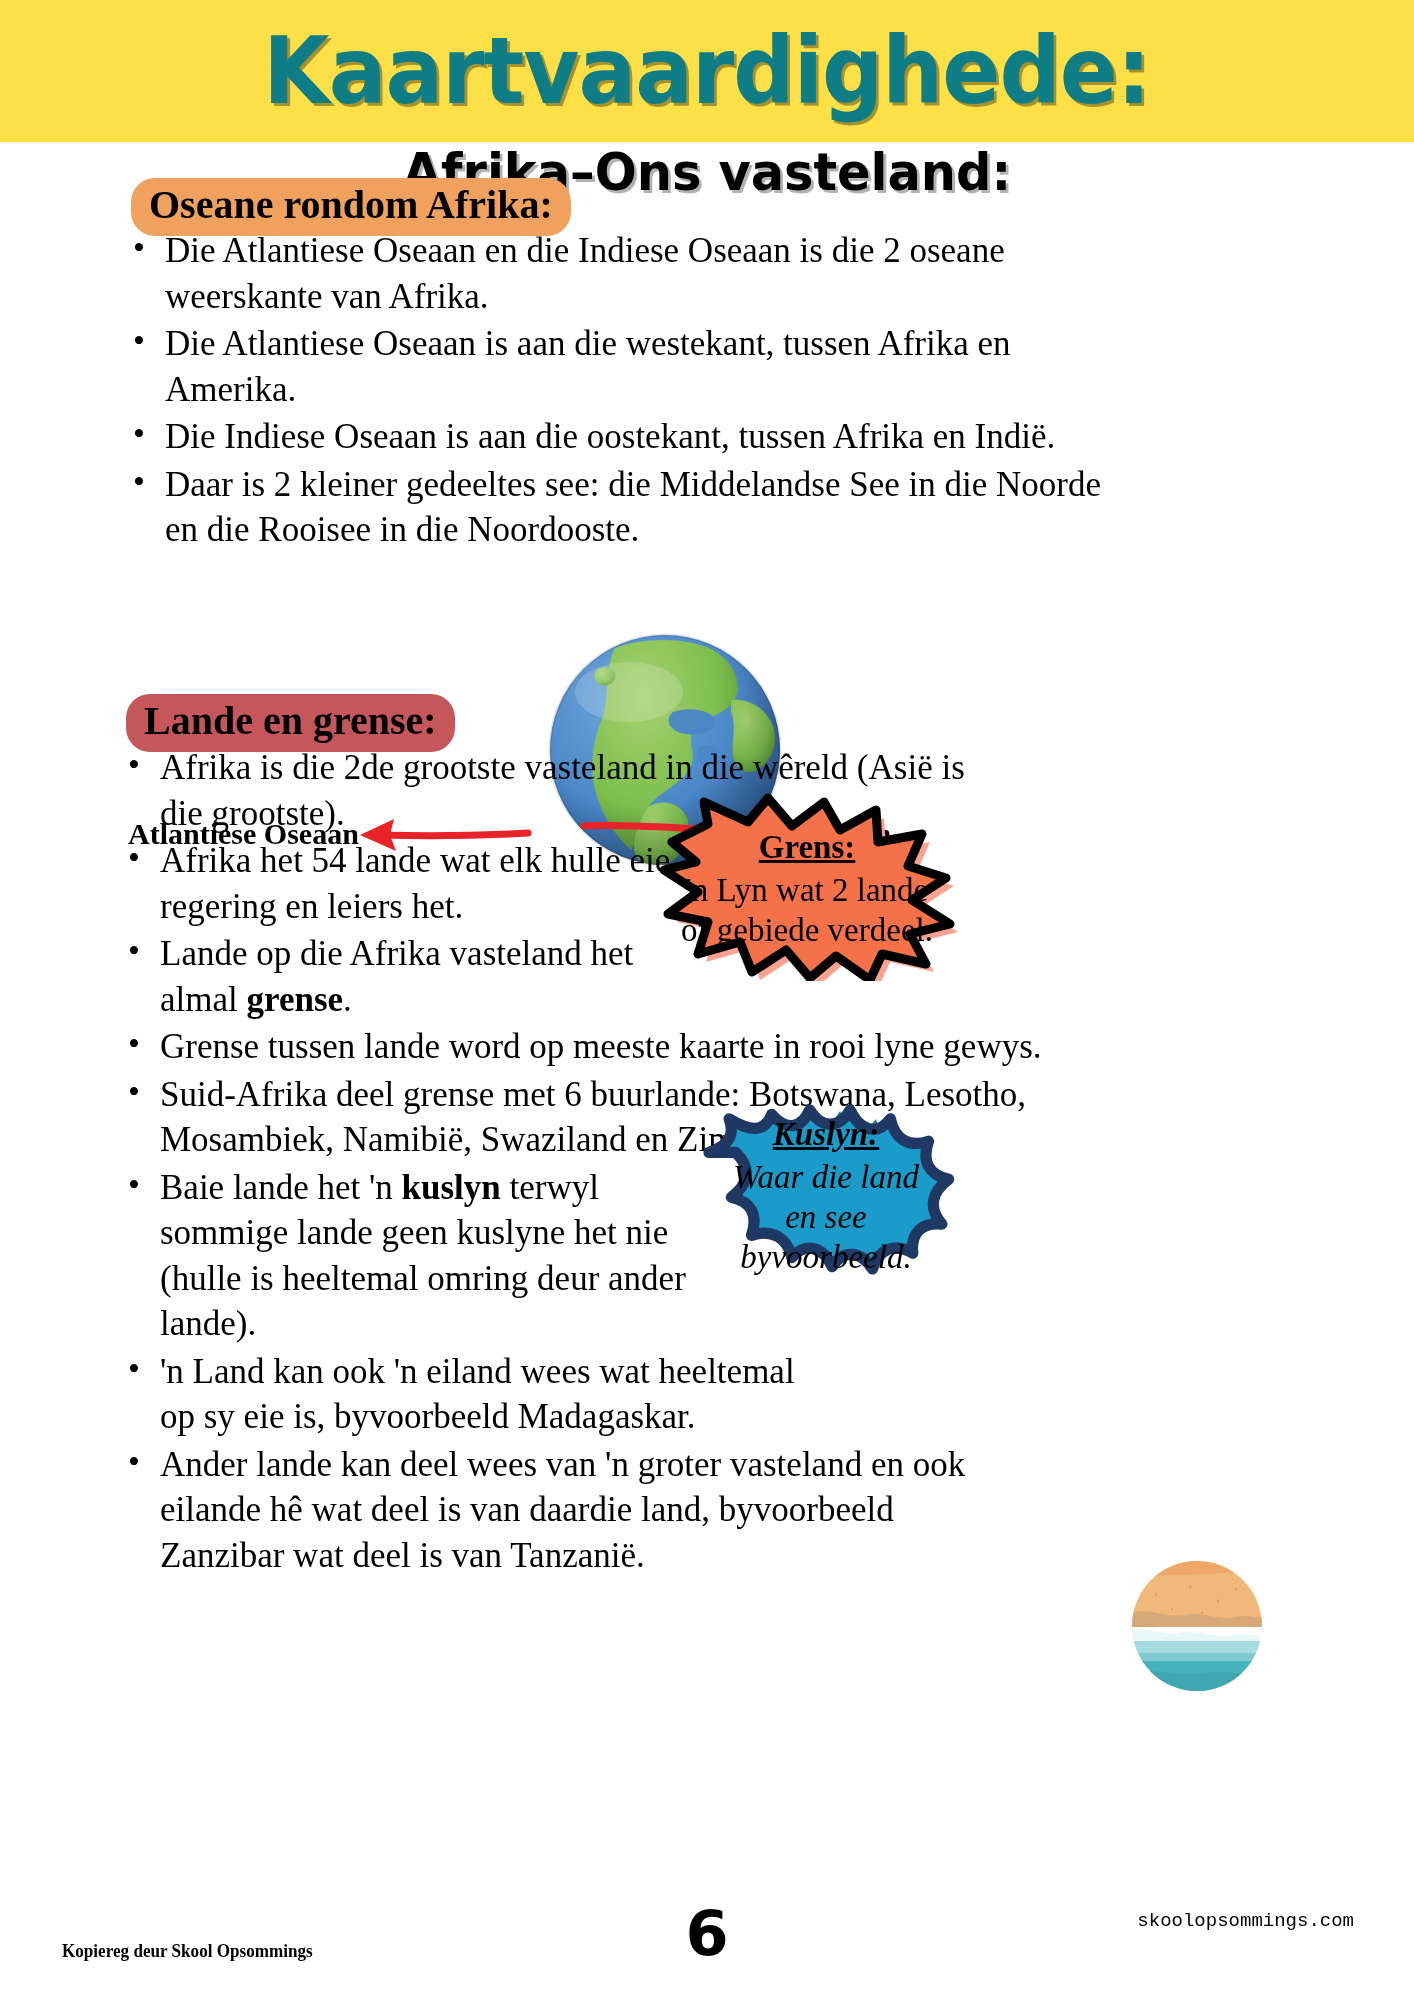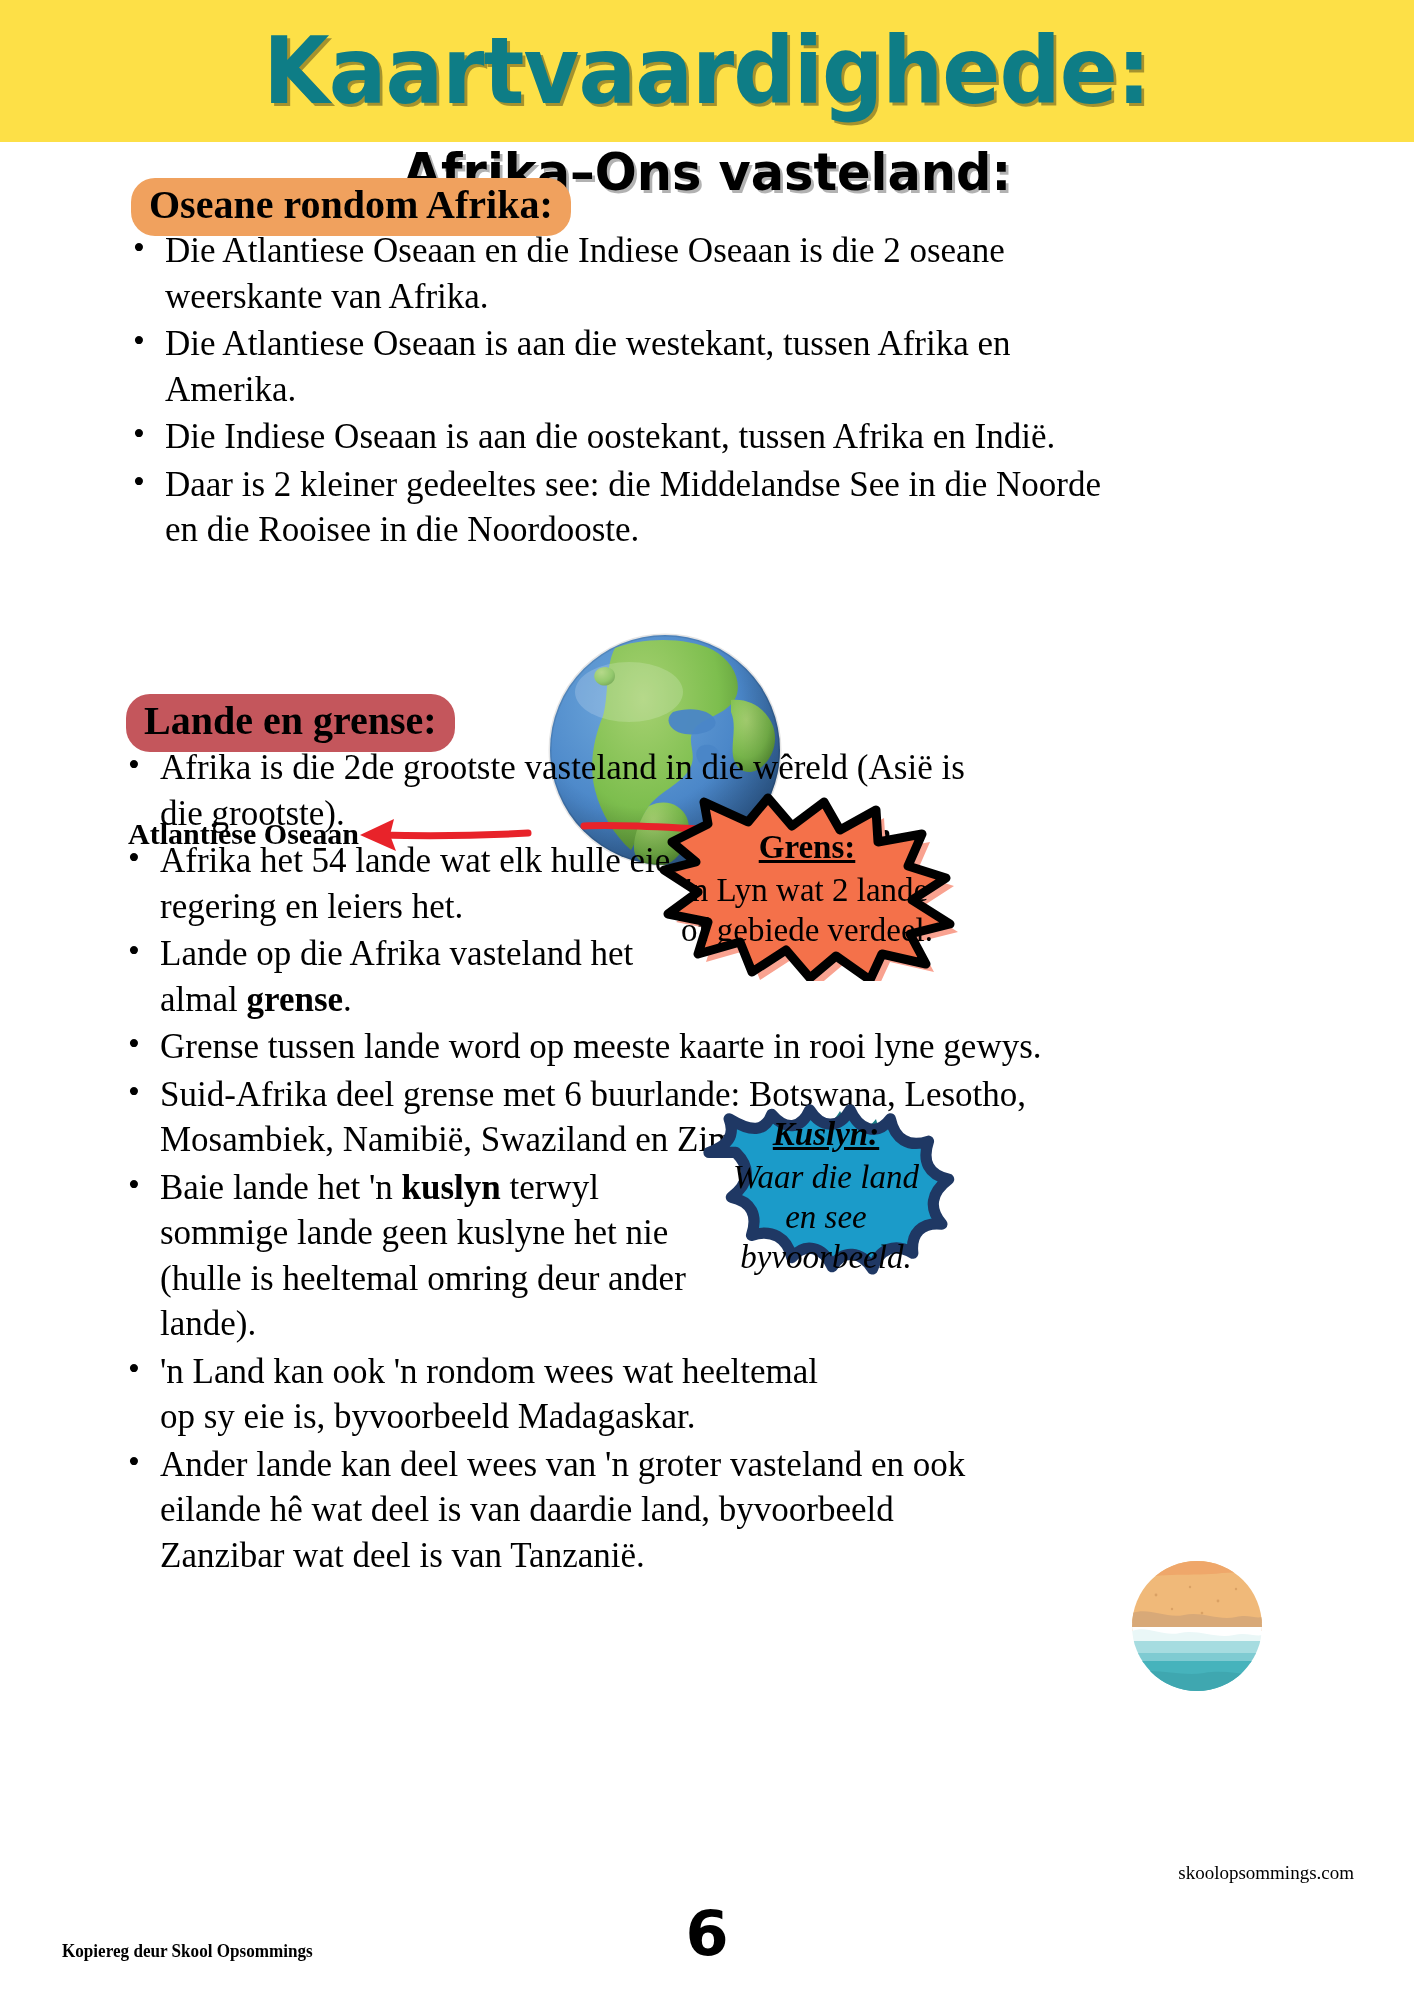--- a/index.html
+++ b/index.html
@@ -155,22 +155,22 @@
     top: 1940px;
     font-family: "Liberation Serif", serif;
     font-weight: bold;
     font-size: 19px;
     transform: scaleX(0.9);
     transform-origin: left center;
   }
   .footer-right {
     position: absolute;
     right: 60px;
-    top: 1862px;
-    font-family: Liberation Serif, serif;
+    top: 1910px;
+    font-family: Liberation Mono, monospace;
     font-size: 19px;
   }
   .page-number {
     position: absolute;
     left: 0; right: 0;
     top: 1897px;
     text-align: center;
     font-family: "DejaVu Sans", sans-serif;
     font-weight: bold;
     font-size: 62px;
@@ -264,21 +264,21 @@
 
 <div class="sec-badge red" style="left:126px; top:694px;">Lande en grense:</div>
 
 <ul class="bullets" id="list-countries" style="left:120px; top:745px; width:1010px;">
   <li style="width:830px;">Afrika is die 2de grootste vasteland in die wêreld (Asië is die grootste).</li>
   <li style="width:520px;">Afrika het 54 lande wat elk hulle eie regering en leiers het.</li>
   <li style="width:510px;">Lande op die Afrika vasteland het almal <b>grense</b>.</li>
   <li style="width:1000px;">Grense tussen lande word op meeste kaarte in rooi lyne gewys.</li>
   <li style="width:870px;">Suid-Afrika deel grense met 6 buurlande: Botswana, Lesotho, Mosambiek, Namibië, Swaziland en Zimbabwe.</li>
   <li style="width:545px;">Baie lande het 'n <b>kuslyn</b> terwyl sommige lande geen kuslyne het nie (hulle is heeltemal omring deur ander lande).</li>
-  <li style="width:660px;">'n Land kan ook 'n rondom wees wat heeltemal op sy eie is, byvoorbeeld Madagaskar.</li>
+  <li style="width:660px;">'n Land kan ook 'n eiland wees wat heeltemal op sy eie is, byvoorbeeld Madagaskar.</li>
   <li style="width:840px;">Ander lande kan deel wees van 'n groter vasteland en ook eilande hê wat deel is van daardie land, byvoorbeeld Zanzibar wat deel is van Tanzanië.</li>
 </ul>
 
 <div class="burst" style="left:652px; top:786px; width:310px; height:195px;">
   <svg width="310" height="195" viewBox="0 0 310 195" aria-hidden="true">
     <g transform="translate(12,10)">
       <path id="burstA" d="M8 46 L44 28 L40 6 L84 26 L104 2 L128 30 L160 6 L176 34 L212 14
                            L214 46 L258 38 L244 70 L282 82 L248 104 L286 128 L246 138 L262 168
                            L218 158 L206 184 L172 160 L146 182 L122 154 L88 176 L76 146 L34 158
                            L44 126 L4 118 L34 96 L0 74 L32 66 Z" fill="#F9A290" stroke="none" transform="translate(8,8)"></path>

